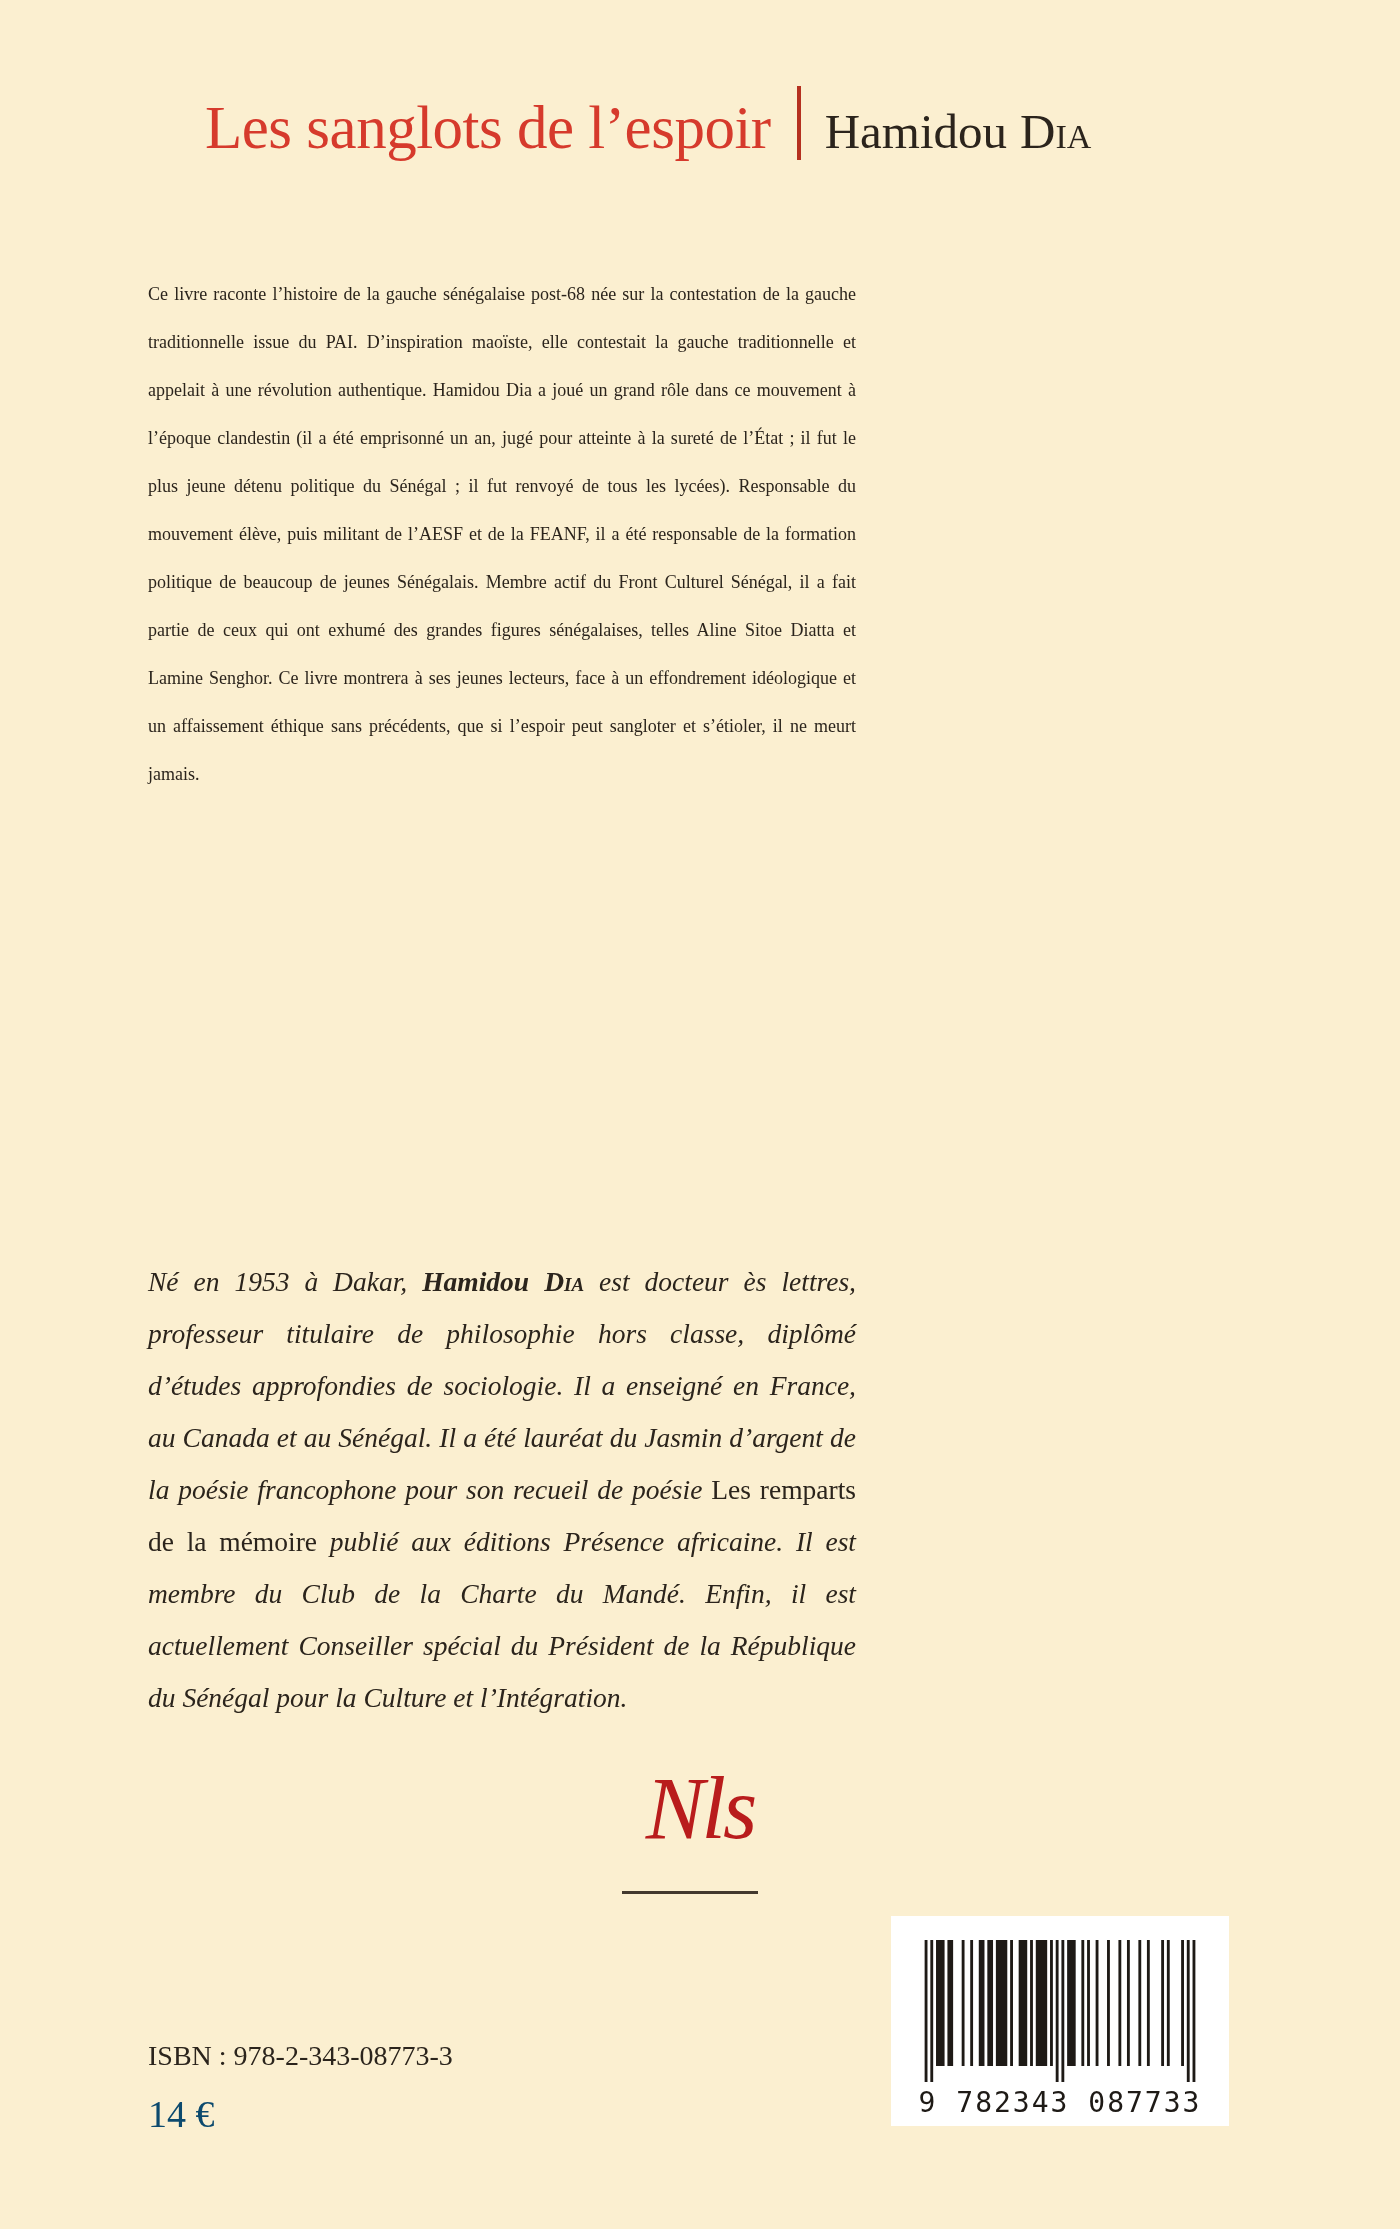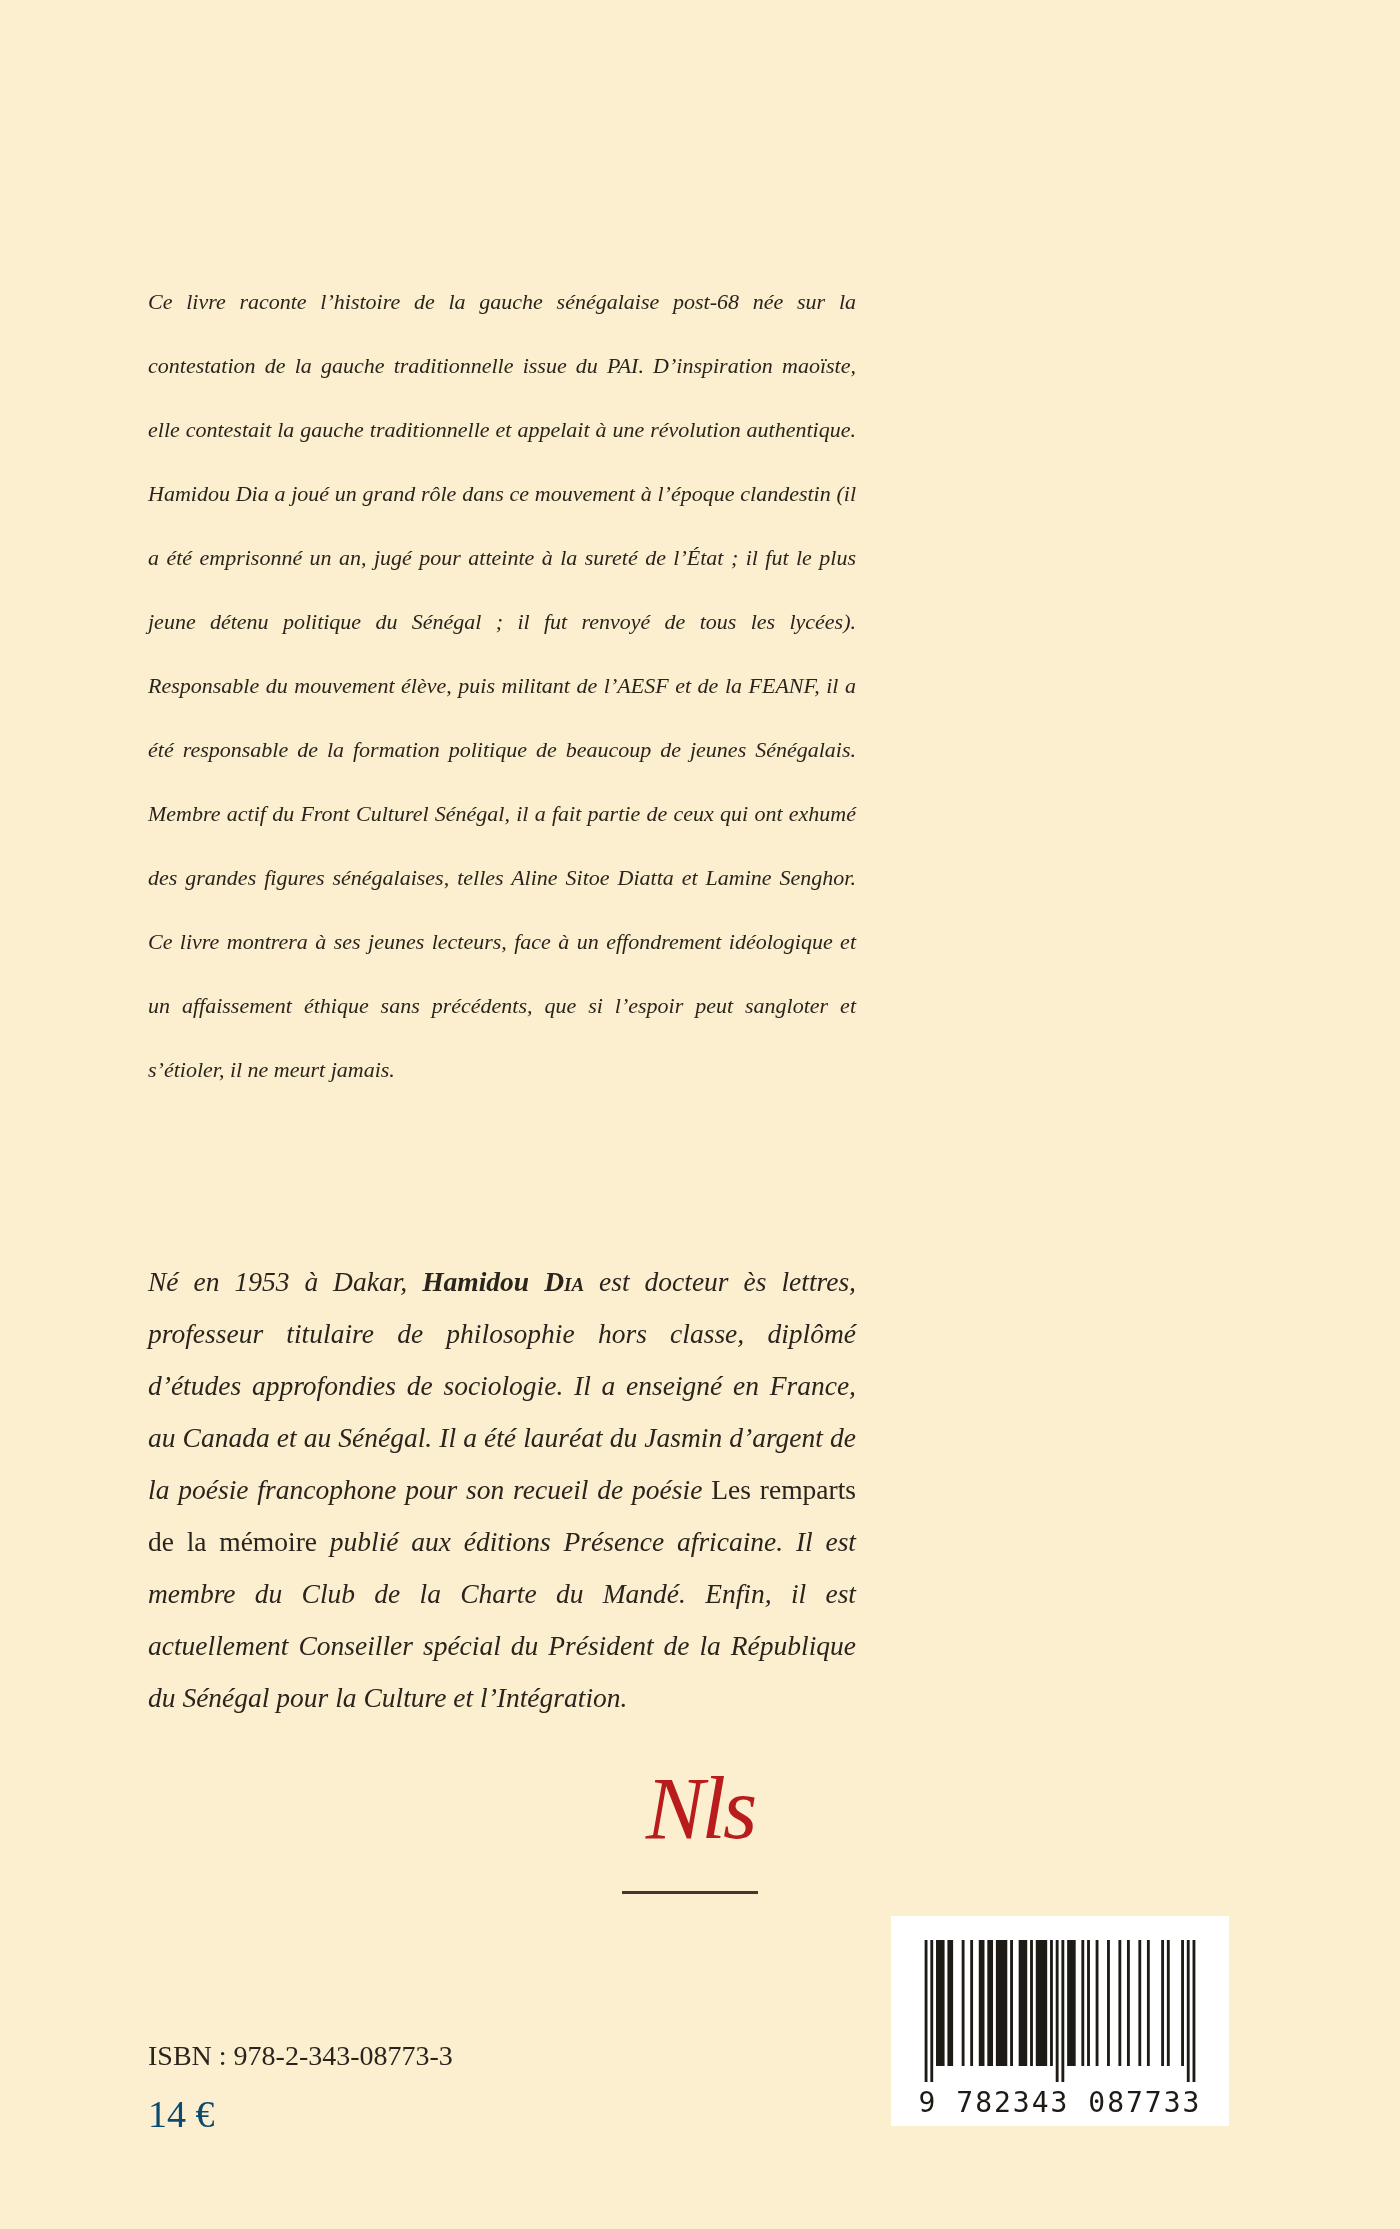--- a/index.html
+++ b/index.html
@@ -30,23 +30,22 @@
   }
   .author {
     display: inline-block; vertical-align: baseline;
     font-size: 49px; color: #2B241C;
   }
   .author .sc { font-variant: small-caps; }
   .author .first { margin-right: 13px; }
   
   .synopsis {
     position: absolute; left: 148px; top: 270px; width: 708px;
-    font-size: 22px; line-height: 64px;
+    font-size: 18px; line-height: 48px;
     text-align: justify;
-    font-style: italic;
   }
   
   .bio {
     position: absolute; left: 148px; top: 1256px; width: 708px;
     font-size: 27.5px; line-height: 52px;
     text-align: justify; font-style: italic;
   }
   .seg-italic { }
   .seg-bold-italic { font-style: italic; font-weight: 700; }
   .seg-bold-italic-smallcaps { font-style: italic; font-weight: 700; font-variant: small-caps; }
@@ -80,20 +79,23 @@
   .price {
     position: absolute; left: 148px; top: 2092px;
     font-size: 38px; color: #0c4a6e;
   }
 </style>
 </head>
 <body>
 
 <div class="cover">
 
+  <div class="header">
+    <span class="title">Les sanglots de l’espoir</span><span class="title-sep"></span><span class="author"><span class="first">Hamidou</span><span class="sc">Dia</span></span>
+  </div>
 
   <div class="synopsis">Ce livre raconte l’histoire de la gauche sénégalaise post-68 née sur la contestation de la gauche traditionnelle issue du PAI. D’inspiration maoïste, elle contestait la gauche traditionnelle et appelait à une révolution authentique. Hamidou Dia a joué un grand rôle dans ce mouvement à l’époque clandestin (il a été emprisonné un an, jugé pour atteinte à la sureté de l’État ; il fut le plus jeune détenu politique du Sénégal ; il fut renvoyé de tous les lycées). Responsable du mouvement élève, puis militant de l’AESF et de la FEANF, il a été responsable de la formation politique de beaucoup de jeunes Sénégalais. Membre actif du Front Culturel Sénégal, il a fait partie de ceux qui ont exhumé des grandes figures sénégalaises, telles Aline Sitoe Diatta et Lamine Senghor. Ce livre montrera à ses jeunes lecteurs, face à un effondrement idéologique et un affaissement éthique sans précédents, que si l’espoir peut sangloter et s’étioler, il ne meurt jamais.</div>
 
   <div class="bio"><span class="seg-italic">Né en 1953 à Dakar, </span><span class="seg-bold-italic">Hamidou </span><span class="seg-bold-italic-smallcaps">Dia</span><span class="seg-italic"> est docteur ès lettres, professeur titulaire de philosophie hors classe, diplômé d’études approfondies de sociologie. Il a enseigné en France, au Canada et au Sénégal. Il a été lauréat du Jasmin d’argent de la poésie francophone pour son recueil de poésie </span><span class="seg-roman">Les remparts de la mémoire</span><span class="seg-italic"> publié aux éditions Présence africaine. Il est membre du Club de la Charte du Mandé. Enfin, il est actuellement Conseiller spécial du Président de la République du Sénégal pour la Culture et l’Intégration.</span></div>
 
   <div class="logo">Nls</div>
   <div class="logo-rule"></div>
 
   <div class="barcode-box">
     <svg viewBox="0 0 338 210" xmlns="http://www.w3.org/2000/svg">

